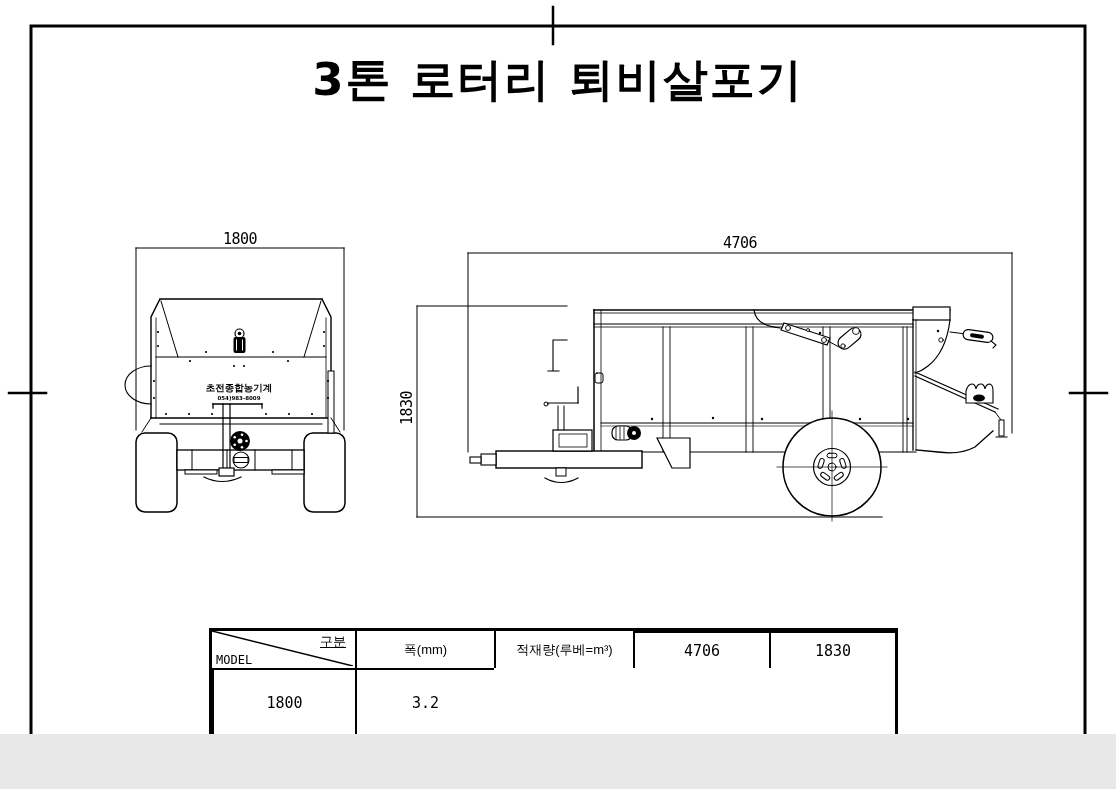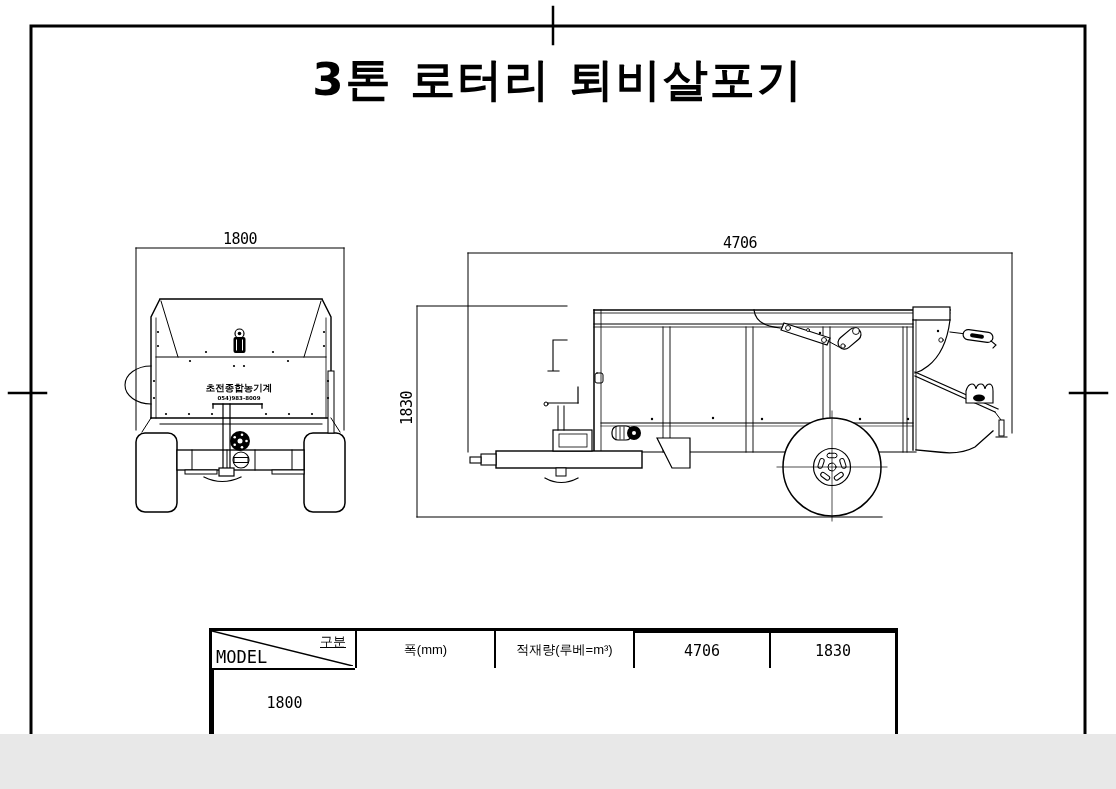--- a/index.html
+++ b/index.html
@@ -27,21 +27,21 @@
   .spec-table .cell{
     border-left:2px solid #000;display:flex;align-items:center;justify-content:center;
     font-size:13px;box-sizing:border-box;position:relative;
   }
   .spec-table .cell.first{border-left:none;}
   .spec-table .cell.datarow{border-top:2px solid #000;}
   .spec-table .num{font-family:"DejaVu Sans Mono","Liberation Mono",monospace;font-size:15px;}
   .corner-cell{position:relative;}
   .corner-cell svg{position:absolute;left:0;top:0;}
   .corner-top{position:absolute;right:9px;top:2px;font-size:13px;text-decoration:underline;}
-  .corner-bottom{position:absolute;left:4px;bottom:1px;font-size:17px;
+  .corner-bottom{position:absolute;left:4px;bottom:1px;font-size:12px;
      font-family:"DejaVu Sans Mono","Liberation Mono",monospace;}
 </style>
 </head>
 <body>
 
 <div class="sheet">
 
   <div class="drawing-title">3톤 로터리 퇴비살포기</div>
 
   <svg width="1116" height="789" viewBox="0 0 1116 789" fill="none" stroke="#000" stroke-linecap="square">
@@ -293,15 +293,16 @@
       </svg>
       <span class="corner-top">구분</span>
       <span class="corner-bottom">MODEL</span>
     </div>
     <div class="cell">폭(mm)</div>
     <div class="cell">적재량(루베=m³)</div>
 
     <div class="cell datarow num">4706</div>
     <div class="cell datarow num">1830</div>
     <div class="cell datarow num">1800</div>
+    <div class="cell datarow num">3.2</div>
   </div>
 
 </div>
 
 </body></html>

